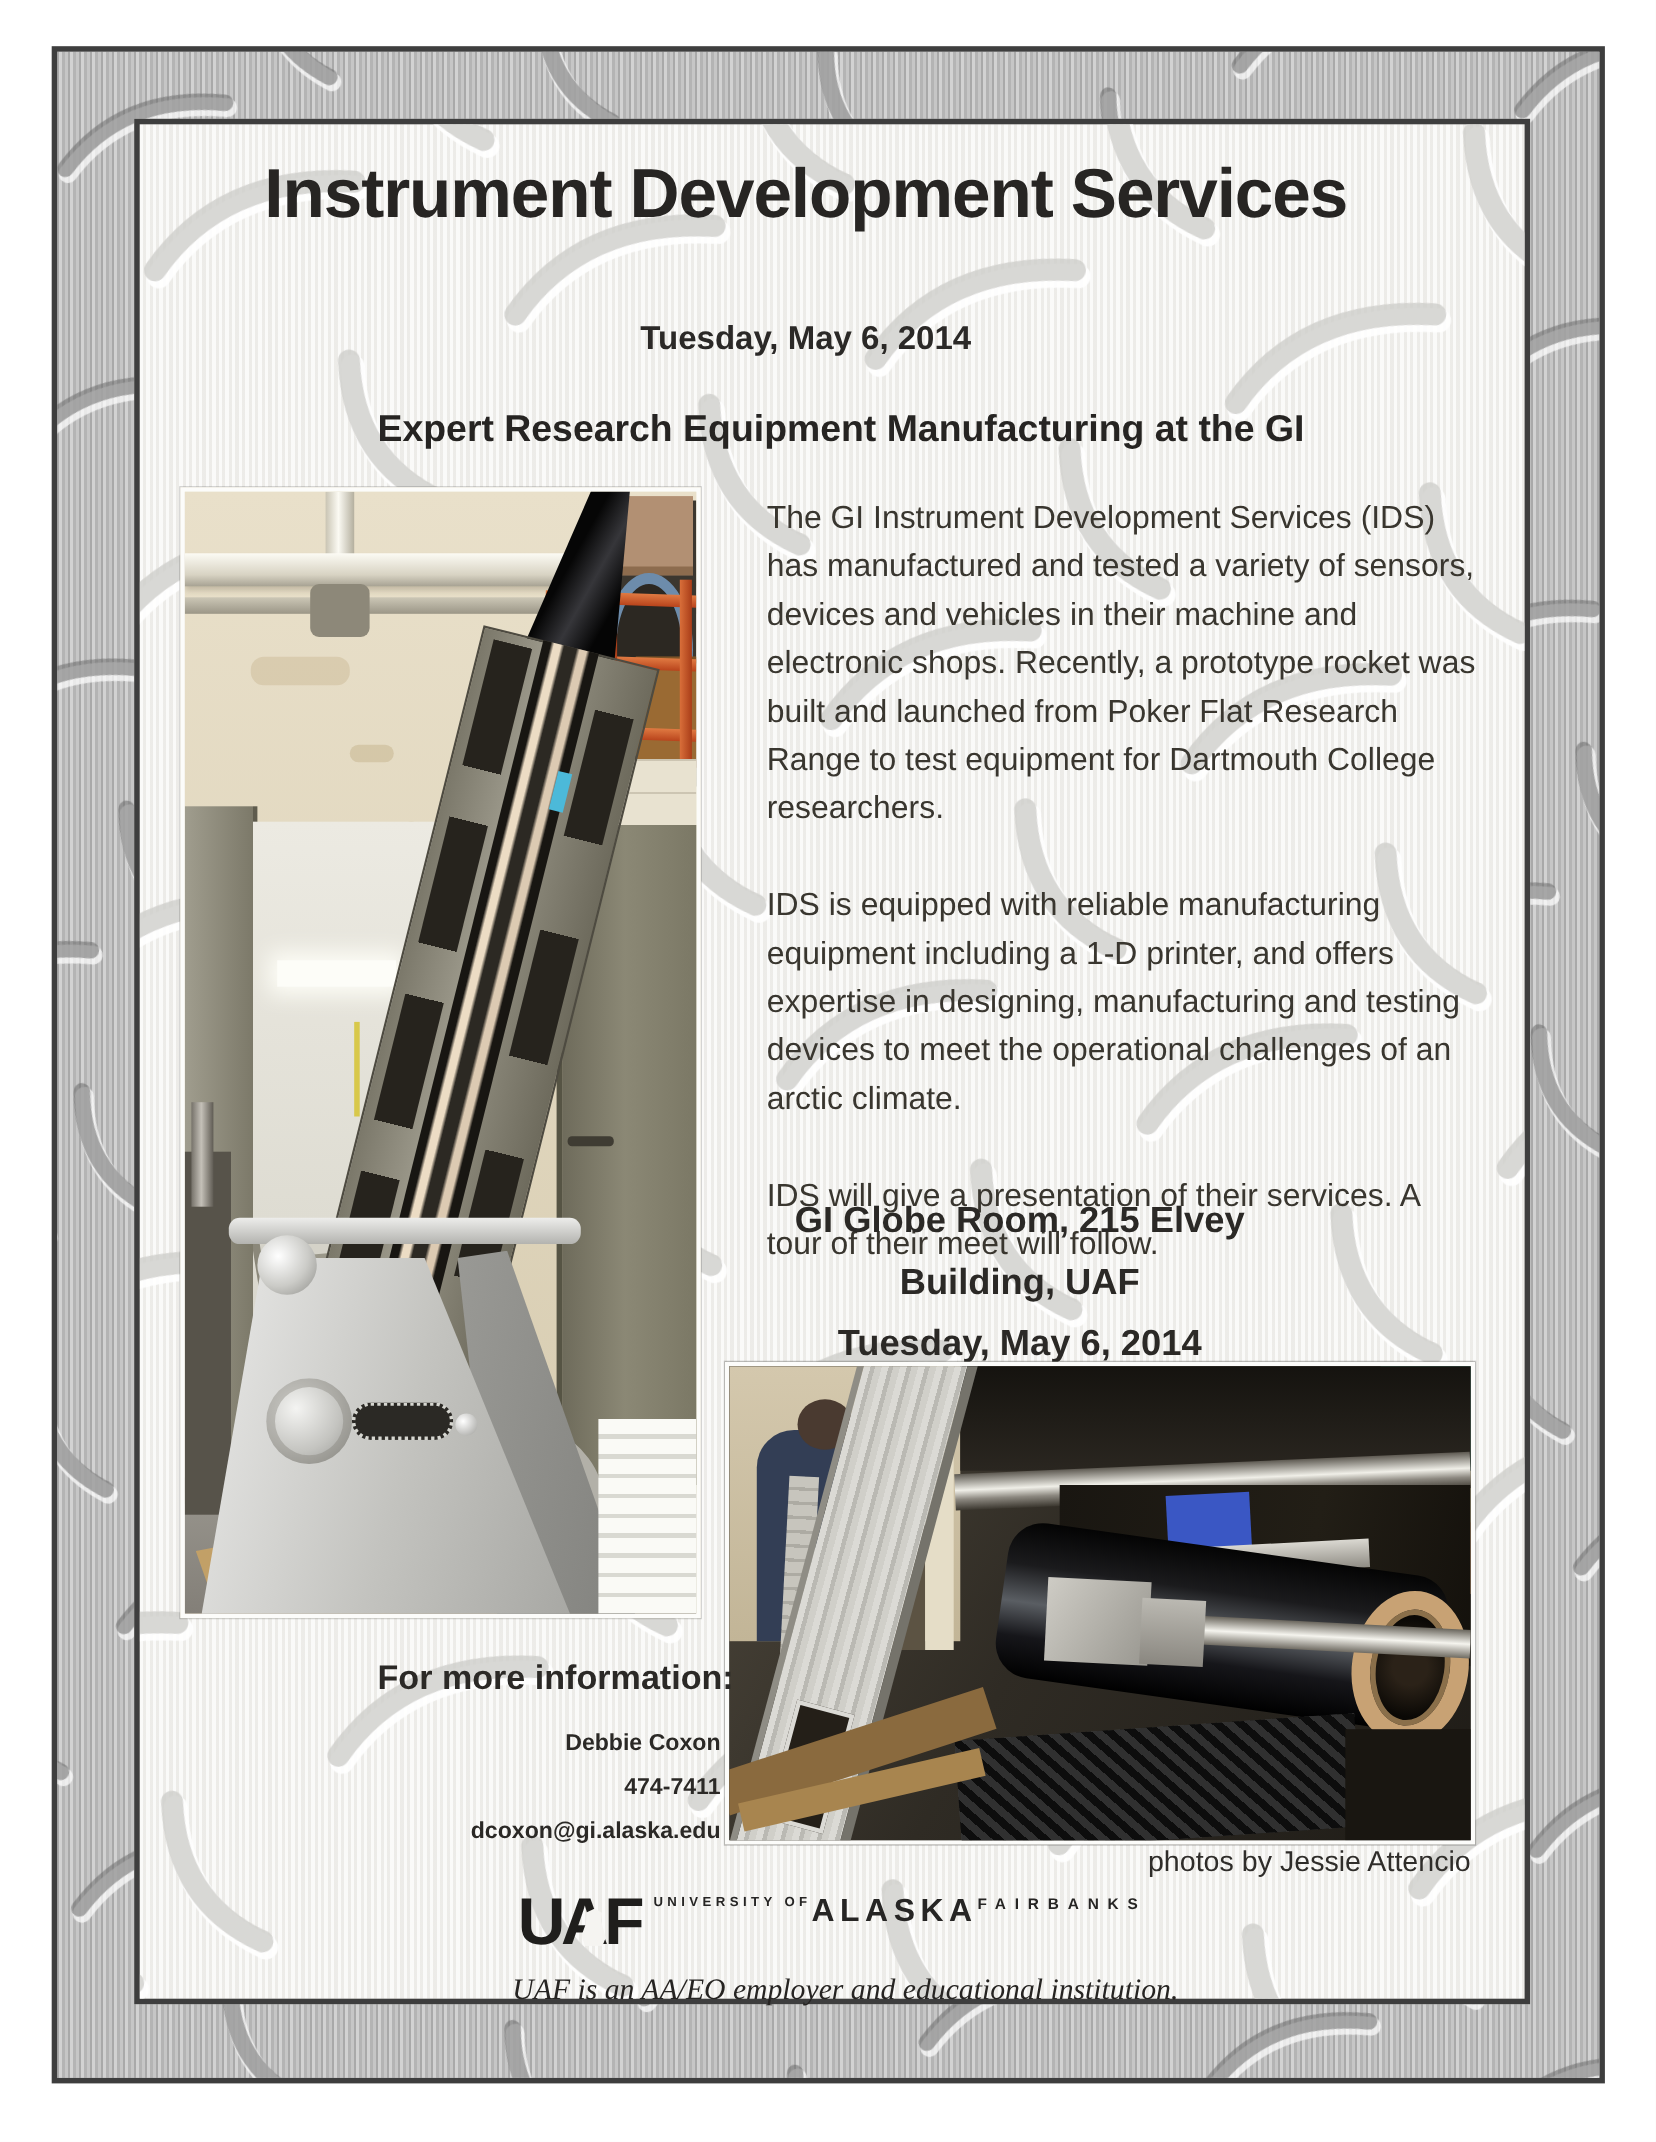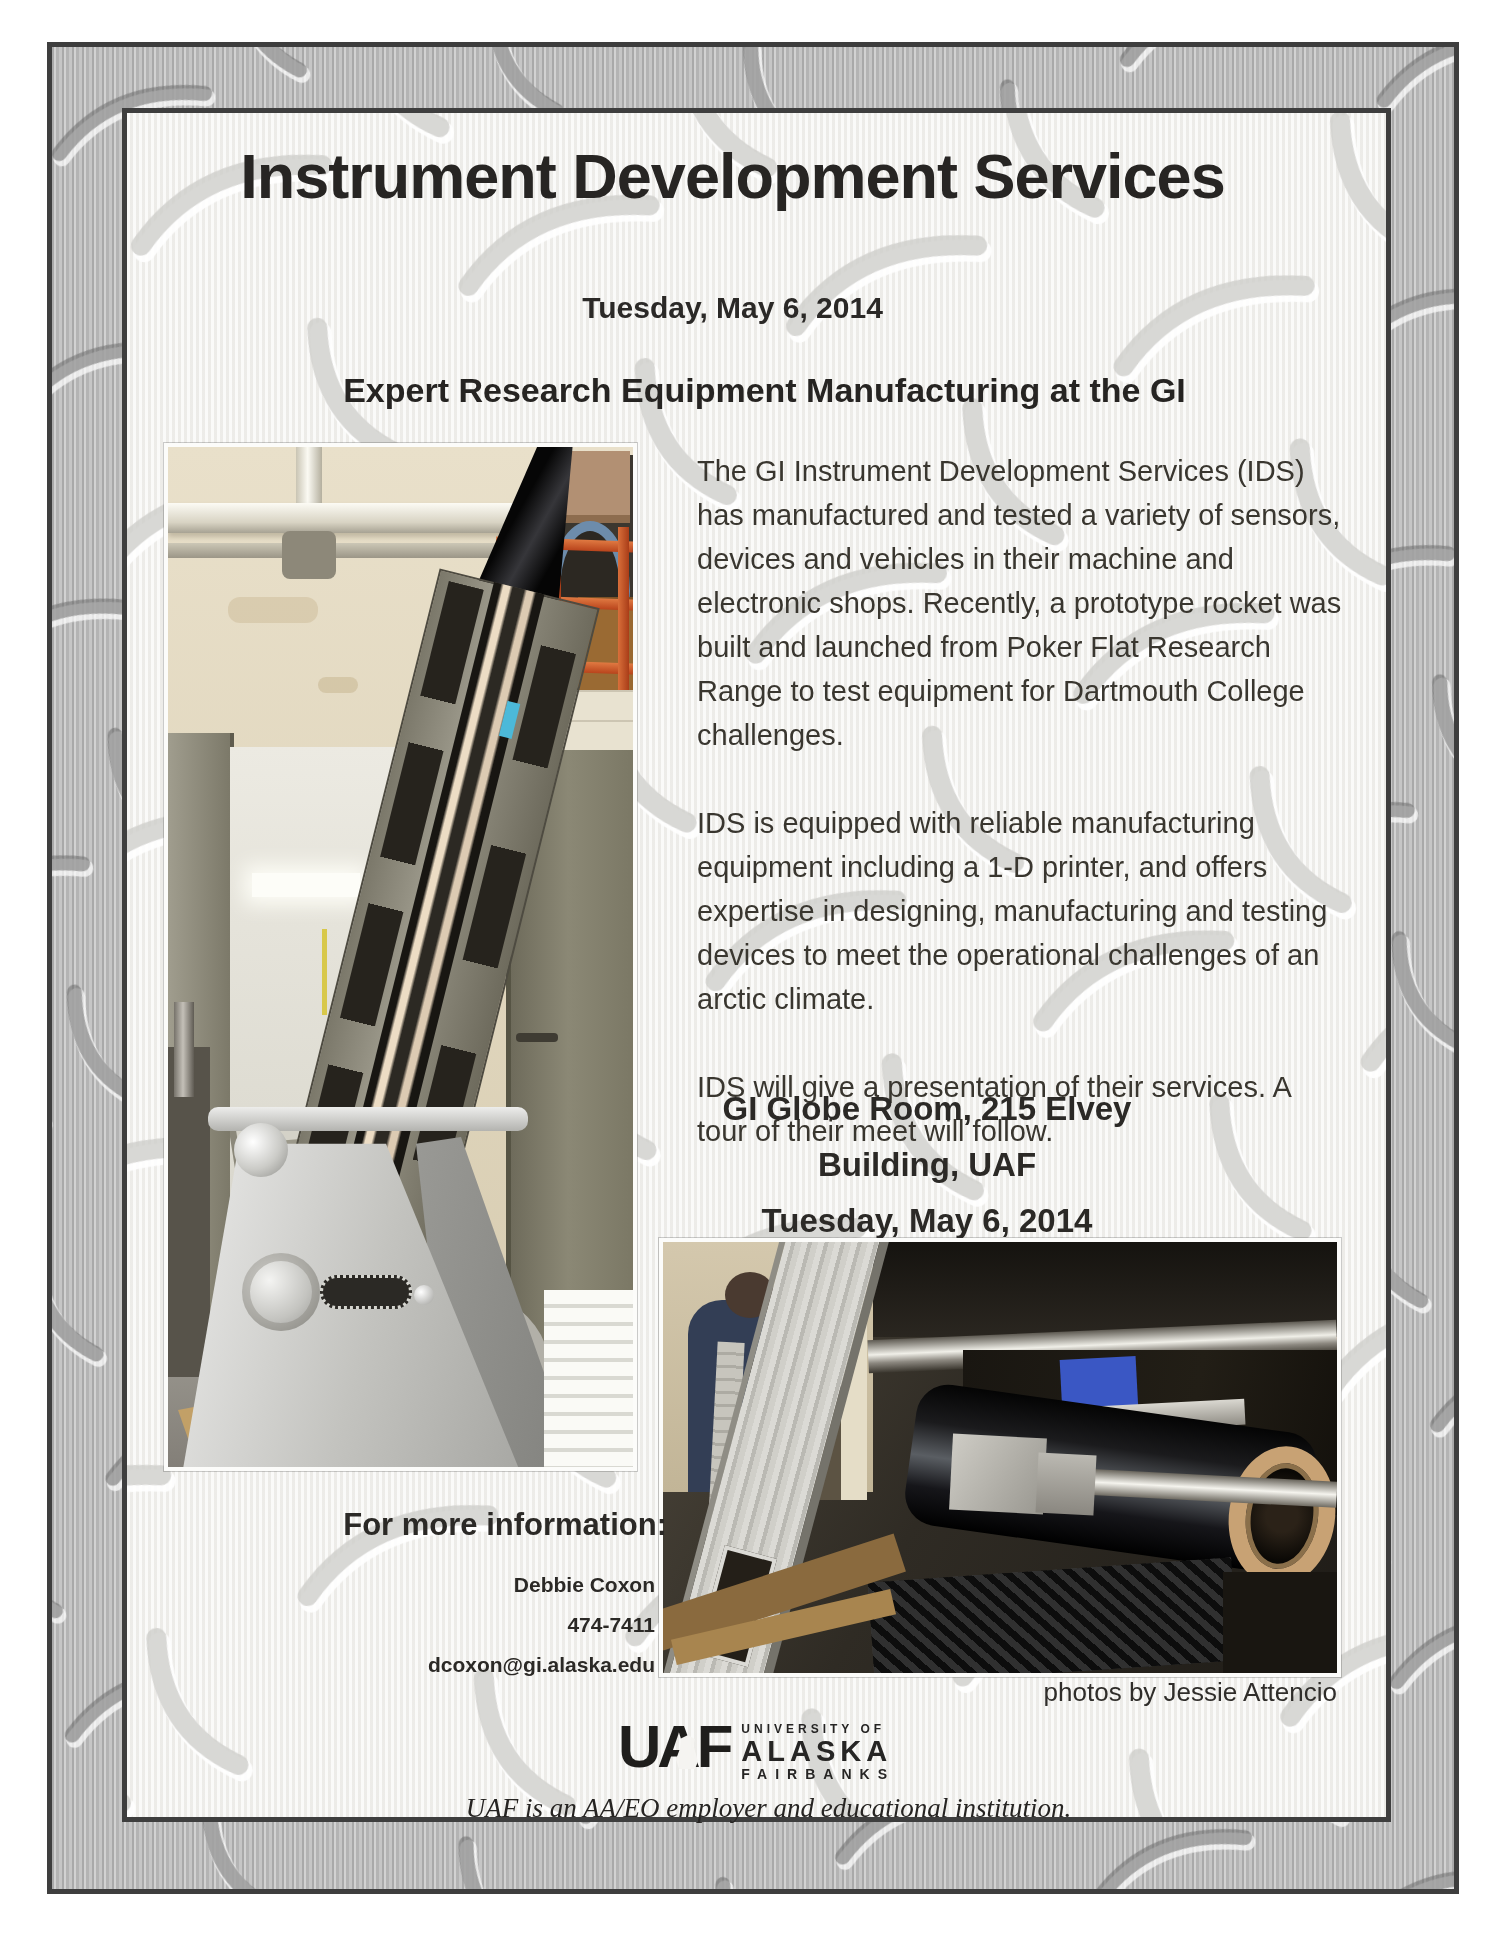--- a/index.html
+++ b/index.html
@@ -31,21 +31,21 @@
   
   .photo{position:absolute;border:4px solid #fcfcfa;box-shadow:0 0 0 1px rgba(60,60,60,.25);overflow:hidden;}
   .photo1{left:37px;top:330px;width:465px;height:1020px;background:#e5dcc5;}
   .photo2{left:532px;top:1125px;width:674px;height:431px;background:#2c2822;}
   .credit{position:absolute;right:49px;top:1564px;font-size:26px;color:#2f2d2a;}
   
   .footer-logo{position:absolute;left:0;top:1606px;width:1259px;display:flex;justify-content:center;align-items:flex-start;gap:12px;}
   .uaf-word{font-size:60px;font-weight:700;letter-spacing:-4px;line-height:56px;color:#1f1e1c;position:relative;}
   .bear{position:absolute;left:58px;top:16px;width:22px;height:34px;background:#f5f4f1;
     clip-path:polygon(55% 0,85% 12%,80% 32%,100% 78%,86% 100%,14% 100%,0 72%,18% 40%,22% 10%);}
-  .uaf-stack{display:flex;flex-direction:column;padding-top:3px;color:#262524;}
+  .uaf-stack{display:flex;flex-direction:row;padding-top:3px;color:#262524;}
   .uaf-top{font-size:12px;font-weight:700;letter-spacing:4px;}
   .uaf-mid{font-size:29px;font-weight:700;letter-spacing:5px;line-height:30px;}
   .uaf-bottom{font-size:14px;font-weight:700;letter-spacing:8px;}
   .disclaimer{position:absolute;left:12px;top:1680px;width:1259px;text-align:center;font-family:Liberation Serif, serif;font-style:italic;font-size:27px;color:#262422;}
   
   .p1wall{left:0;top:0;width:465px;height:910px;background:linear-gradient(#e9e0ca,#e0d6bd 55%,#d8cdb2);}
   .p1stain1{left:195px;top:300px;width:22px;height:130px;background:rgba(165,135,75,.28);border-radius:10px;}
   .p1stain2{left:60px;top:150px;width:90px;height:26px;background:rgba(160,130,70,.18);border-radius:12px;}
   .p1stain3{left:150px;top:230px;width:40px;height:16px;background:rgba(150,120,60,.2);border-radius:8px;}
   .p1pipev{left:128px;top:0;width:26px;height:100px;background:linear-gradient(90deg,#c9c4b3,#fbfaf3 45%,#b4af9e);}
@@ -217,21 +217,21 @@
         <div class="abs p1base"></div>
         <div class="abs p1arm"></div>
         <div class="abs p1knob"></div>
         <div class="abs p1hub"></div>
         <div class="abs p1slot"></div>
         <div class="abs p1bolt"></div>
         <div class="abs p1foam"></div>
       </div>
 
       <div class="bodycol">
-        <p>The GI Instrument Development Services (IDS) has manufactured and tested a variety of sensors, devices and vehicles in their machine and electronic shops. Recently, a prototype rocket was built and launched from Poker Flat Research Range to test equipment for Dartmouth College challenges.</p>
+        <p>The GI Instrument Development Services (IDS) has manufactured and tested a variety of sensors, devices and vehicles in their machine and electronic shops. Recently, a prototype rocket was built and launched from Poker Flat Research Range to test equipment for Dartmouth College researchers.</p>
         <p>IDS is equipped with reliable manufacturing equipment including a 1-D printer, and offers expertise in designing, manufacturing and testing devices to meet the operational challenges of an arctic climate.</p>
         <p>IDS will give a presentation of their services. A tour of their meet will follow.</p>
       </div>
 
       <div class="eventblock">
         <div>GI Globe Room, 215 Elvey Building, UAF</div>
         <div>Tuesday, May 6, 2014</div>
         <div>10 a.m. to Noon</div>
       </div>
 

